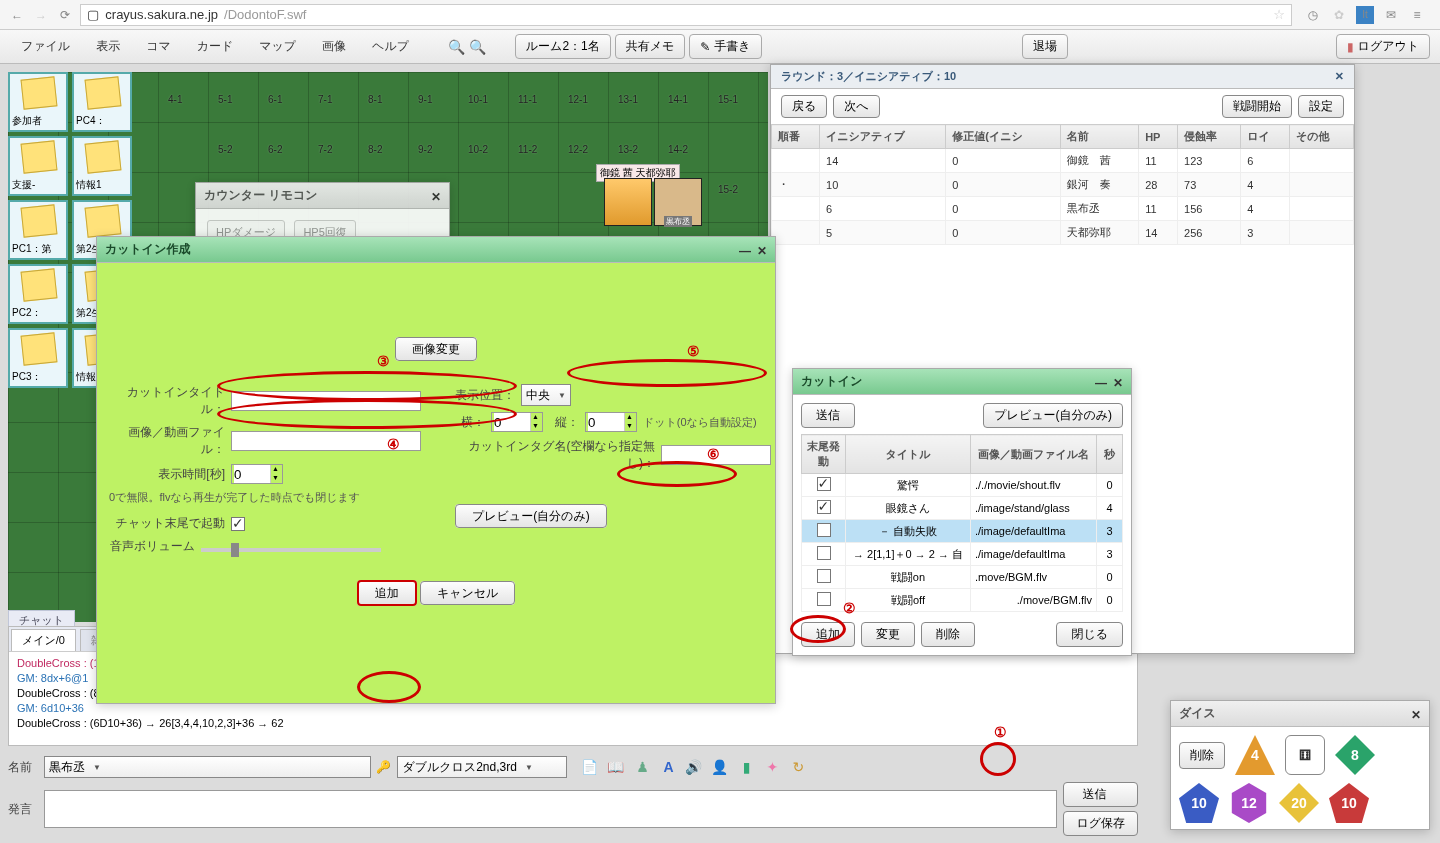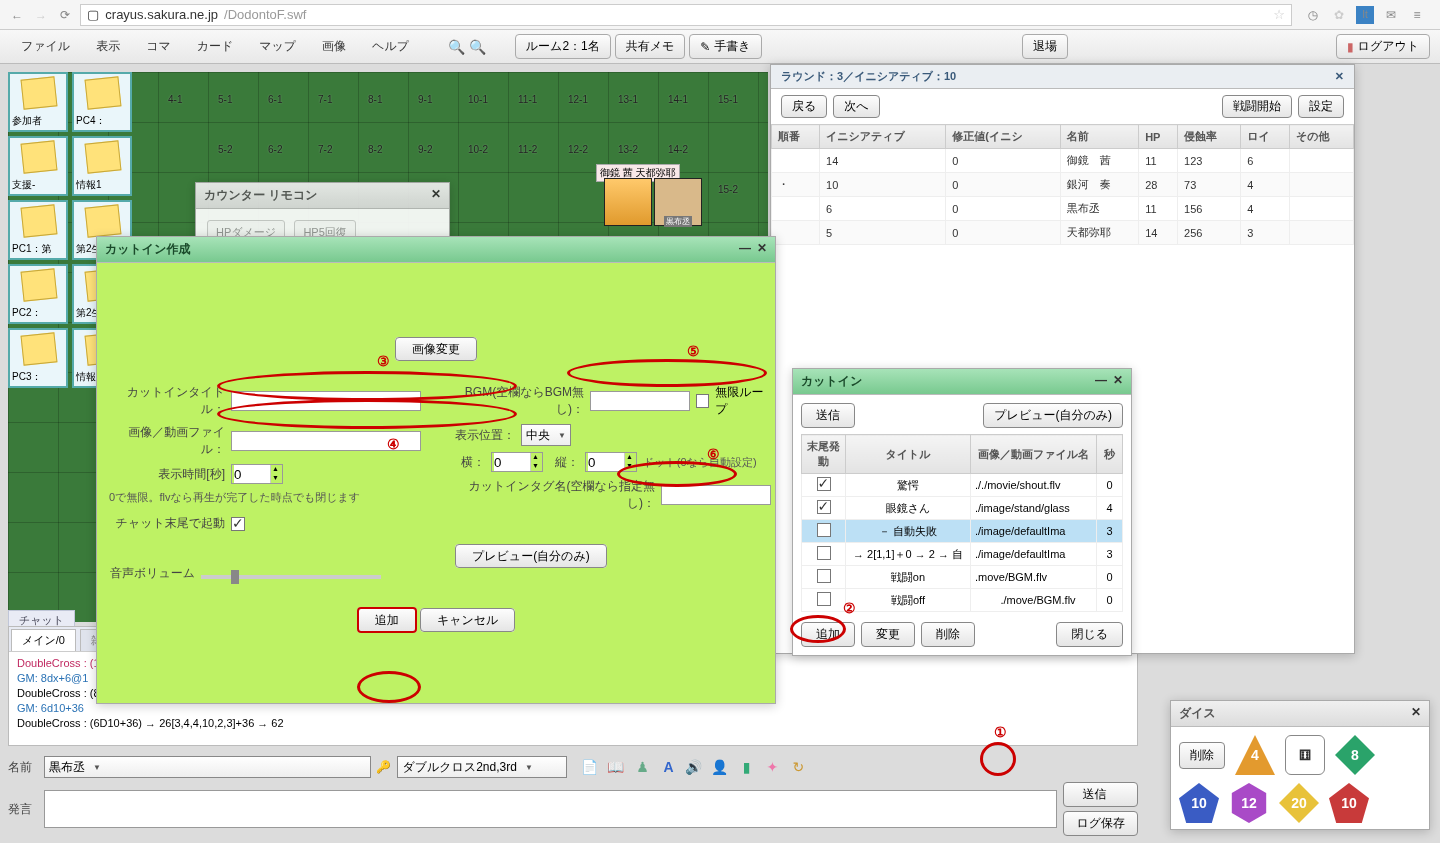--- a/index.html
+++ b/index.html
@@ -32,21 +32,21 @@
 .grid-token { position:absolute; width:48px; height:48px; background:#ffd966; border:1px solid #222; display:flex; align-items:center; justify-content:center; font-size:10px;}
 .grid-nameplate{position:absolute;background:#f8e8e8;border:1px solid #aaa;font-size:10px;padding:1px 3px;}
 
 
 .memo-stack { position:absolute; top:8px; left:8px; display:grid; grid-template-columns:60px 60px; gap:4px; z-index:5;}
 .memo { width:60px; height:60px; background:#eaf6fa; border:2px solid #5aa; position:relative; display:flex; align-items:flex-end; font-size:10px; padding:2px; cursor:pointer;}
 .memo::before{content:"";position:absolute;top:4px;left:12px;width:32px;height:28px;background:#ffe27a;border:1px solid #c9a93a;transform:rotate(-6deg);}
 
 
 .panel { position:absolute; background:#fff; border:1px solid #aaa; box-shadow:0 2px 10px rgba(0,0,0,0.2);}
-.panel-title{background:linear-gradient(#f0f0f0,#dcdcdc); border-bottom:1px solid #bbb; padding:4px 8px; font-weight:bold; display:flex; align-items:flex-start; color:#555;}
+.panel-title{background:linear-gradient(#f0f0f0,#dcdcdc); border-bottom:1px solid #bbb; padding:4px 8px; font-weight:bold; display:flex; align-items:flex-end; color:#555;}
 .panel-title.green{background:linear-gradient(#a7e3b8,#78c98f);color:#1a4a2a;}
 .panel-title .clx{margin-left:auto;cursor:pointer;font-weight:bold;color:#333;}
 .panel-body{padding:8px;}
 
 
 .counter-panel{top:118px;left:195px;width:255px;z-index:20; opacity:0.92;}
 .ghost-btn{display:inline-block;border:1px solid #ccc;border-radius:3px;padding:4px 8px;margin:3px;background:#fafafa;color:#999;font-size:11px;}
 
 
 .cutin-create{top:172px;left:96px;width:680px;z-index:40;}
@@ -305,26 +305,20 @@
                 </span>
               </span>
           </div>
           <div style="color:#555;font-size:11px;margin:4px 0 10px 4px;">0で無限。flvなら再生が完了した時点でも閉じます</div>
           <div class="form-row">
               <label>チャット末尾で起動</label>
               <span class="checkbox checked"></span>
             </div>
         </div>
         <div style="flex:1;">
-          <div class="form-row">
-              <label style="width:140px;">BGM(空欄ならBGM無し)：</label>
-              <input class="txt-input" style="width: 100px;"> 
-              <span class="checkbox"></span> 
-              <span>無限ループ</span>
-            </div>
           <div class="form-row">
               <label style="width:60px;">表示位置：</label>
               <span class="select">中央</span>
             </div>
           <div class="form-row">
             <label style="width:30px;">横：</label>
             <span class="num-input">
                 <input value="0" style="">
                 <span class="spin">
                   <span>▲</span>
@@ -495,21 +489,21 @@
             </tr>
             <tr>
               <td><span class="checkbox"></span></td>
               <td>戦闘on</td>
               <td style="text-align: left;">.move/BGM.flv</td>
               <td>0</td>
             </tr>
             <tr>
               <td><span class="checkbox"></span></td>
               <td>戦闘off</td>
-              <td style="text-align: center; padding-left: 13px;">./move/BGM.flv</td>
+              <td style="text-align: right; padding-left: 13px;">./move/BGM.flv</td>
               <td>0</td>
             </tr>
           </tbody>
       </table>
       <div style="display:flex;gap:6px;margin-top:10px;">
         <span class="btn" style="padding:3px 14px;">追加</span>
         <span class="btn" style="padding:3px 14px;">変更</span>
         <span class="btn" style="padding:3px 14px;">削除</span>
         <div style="flex:1;"></div>
         <span class="btn" style="padding:3px 14px;">閉じる</span>

